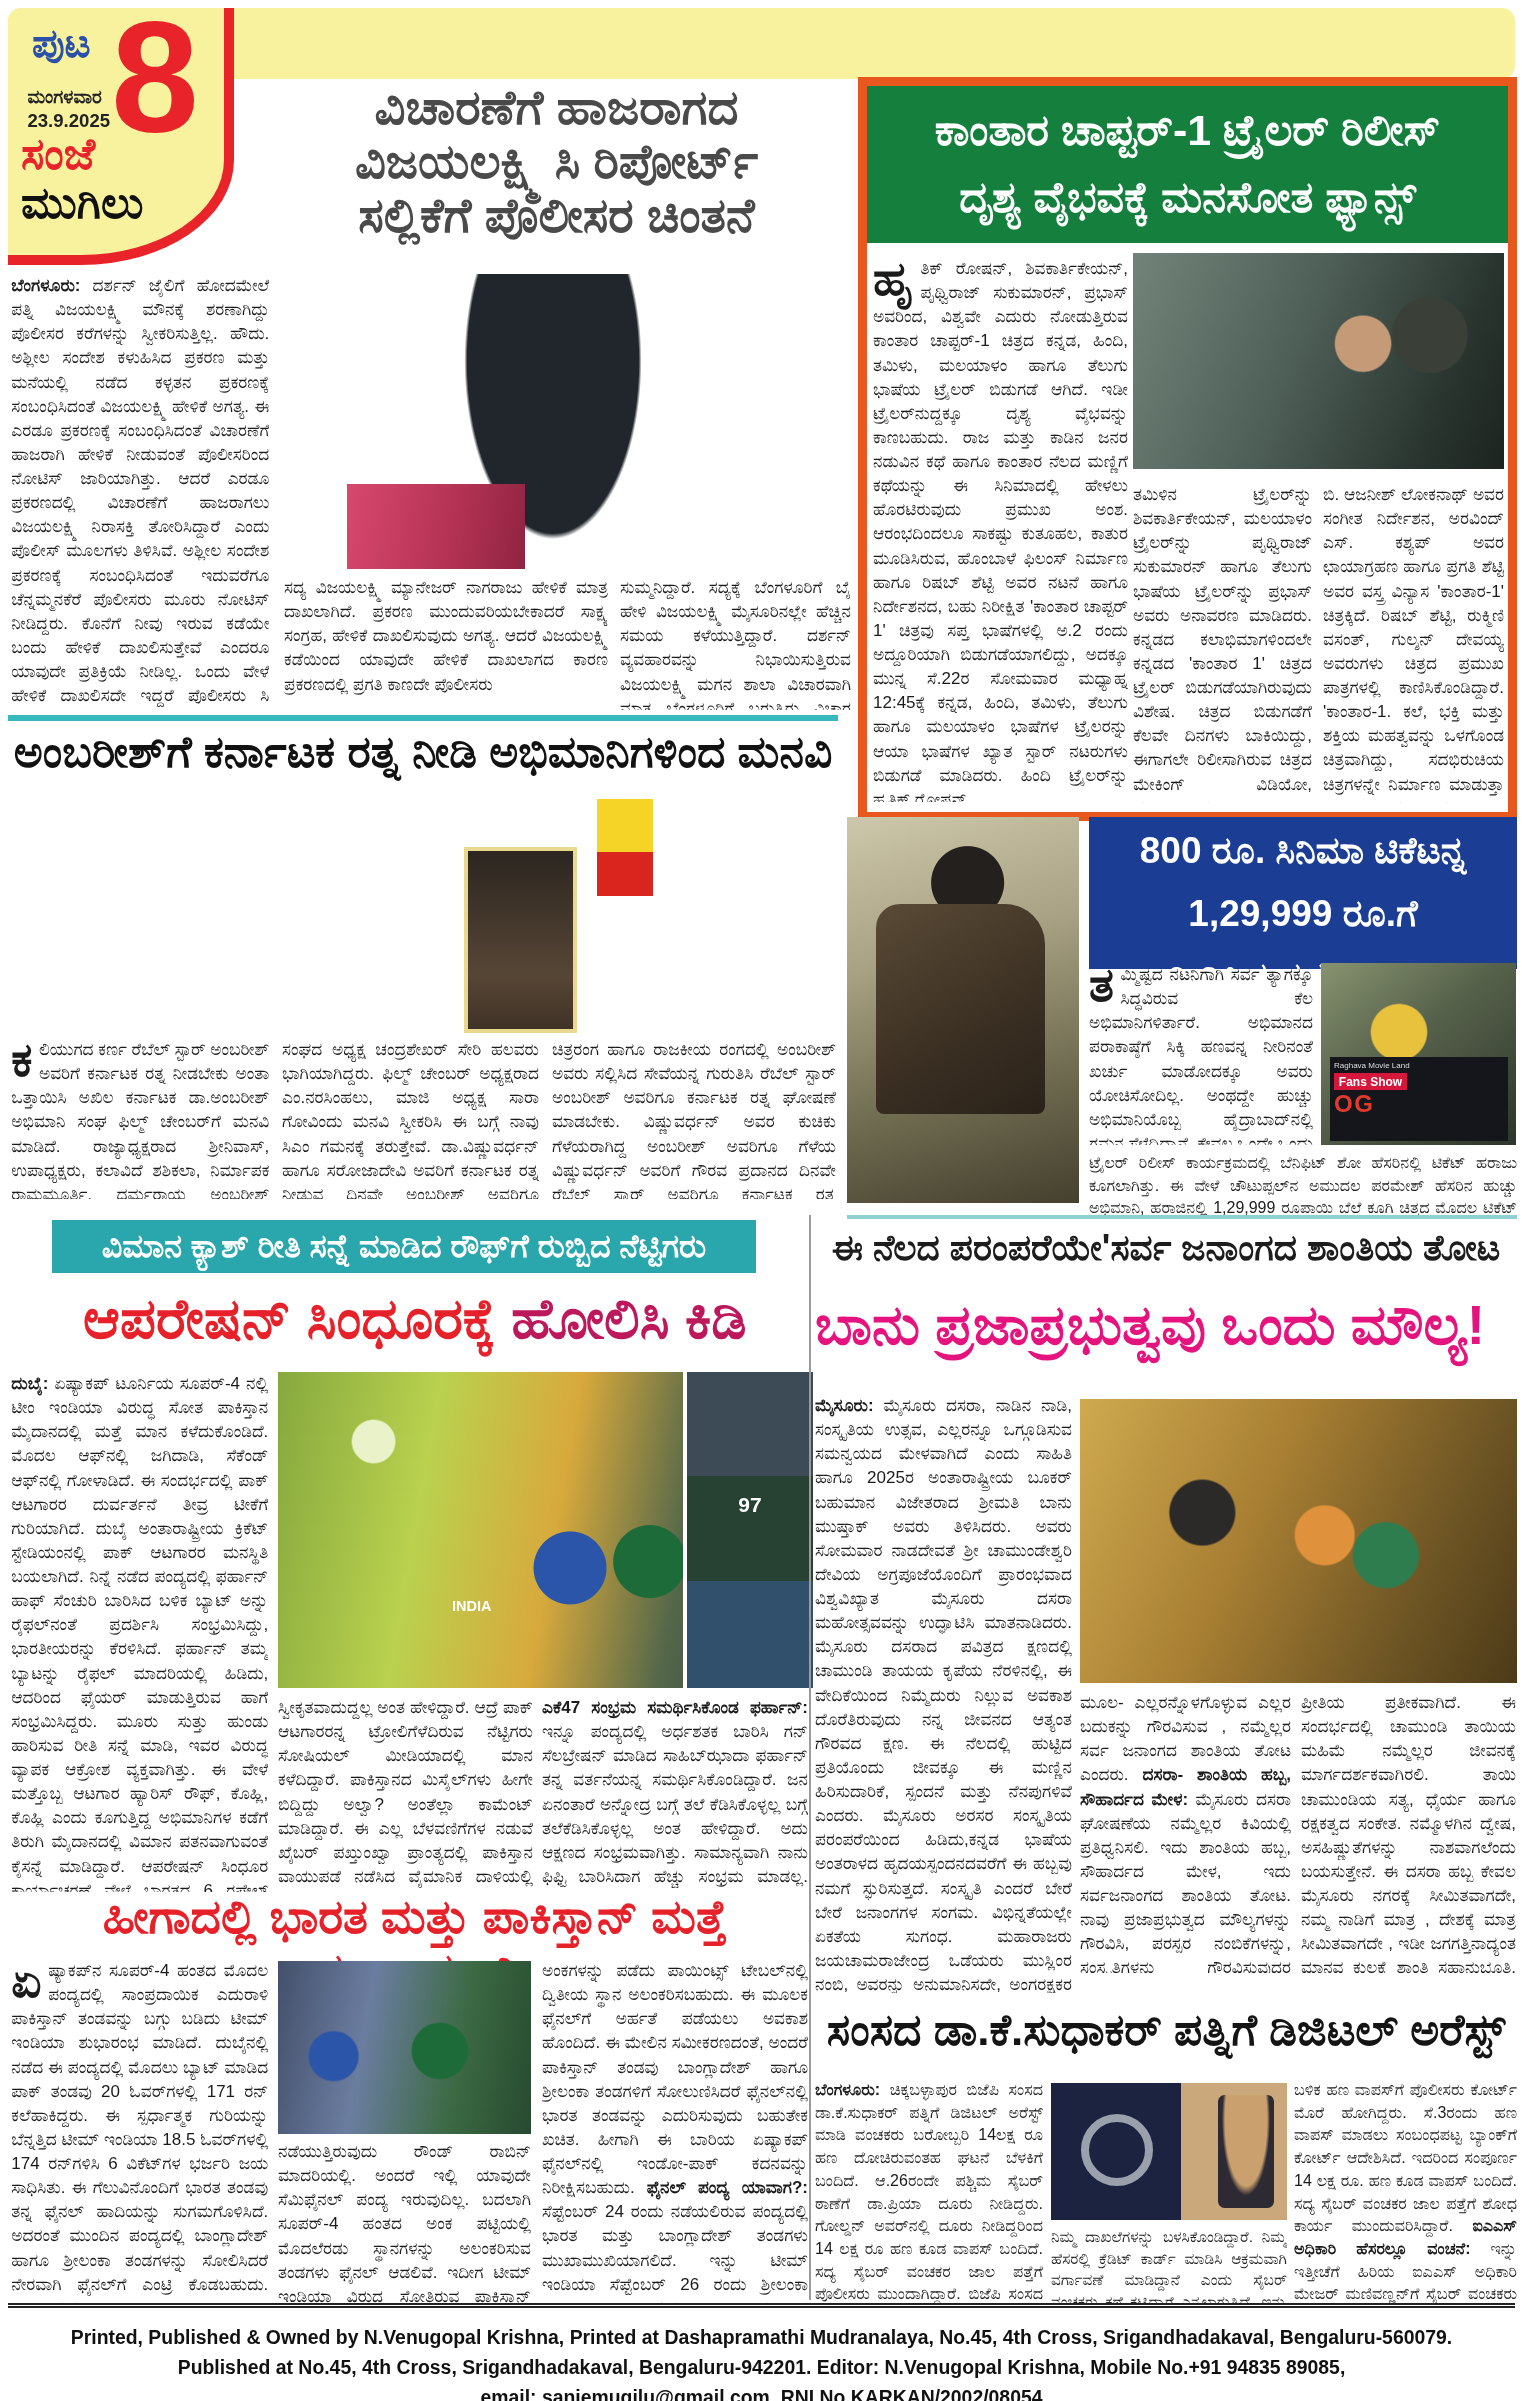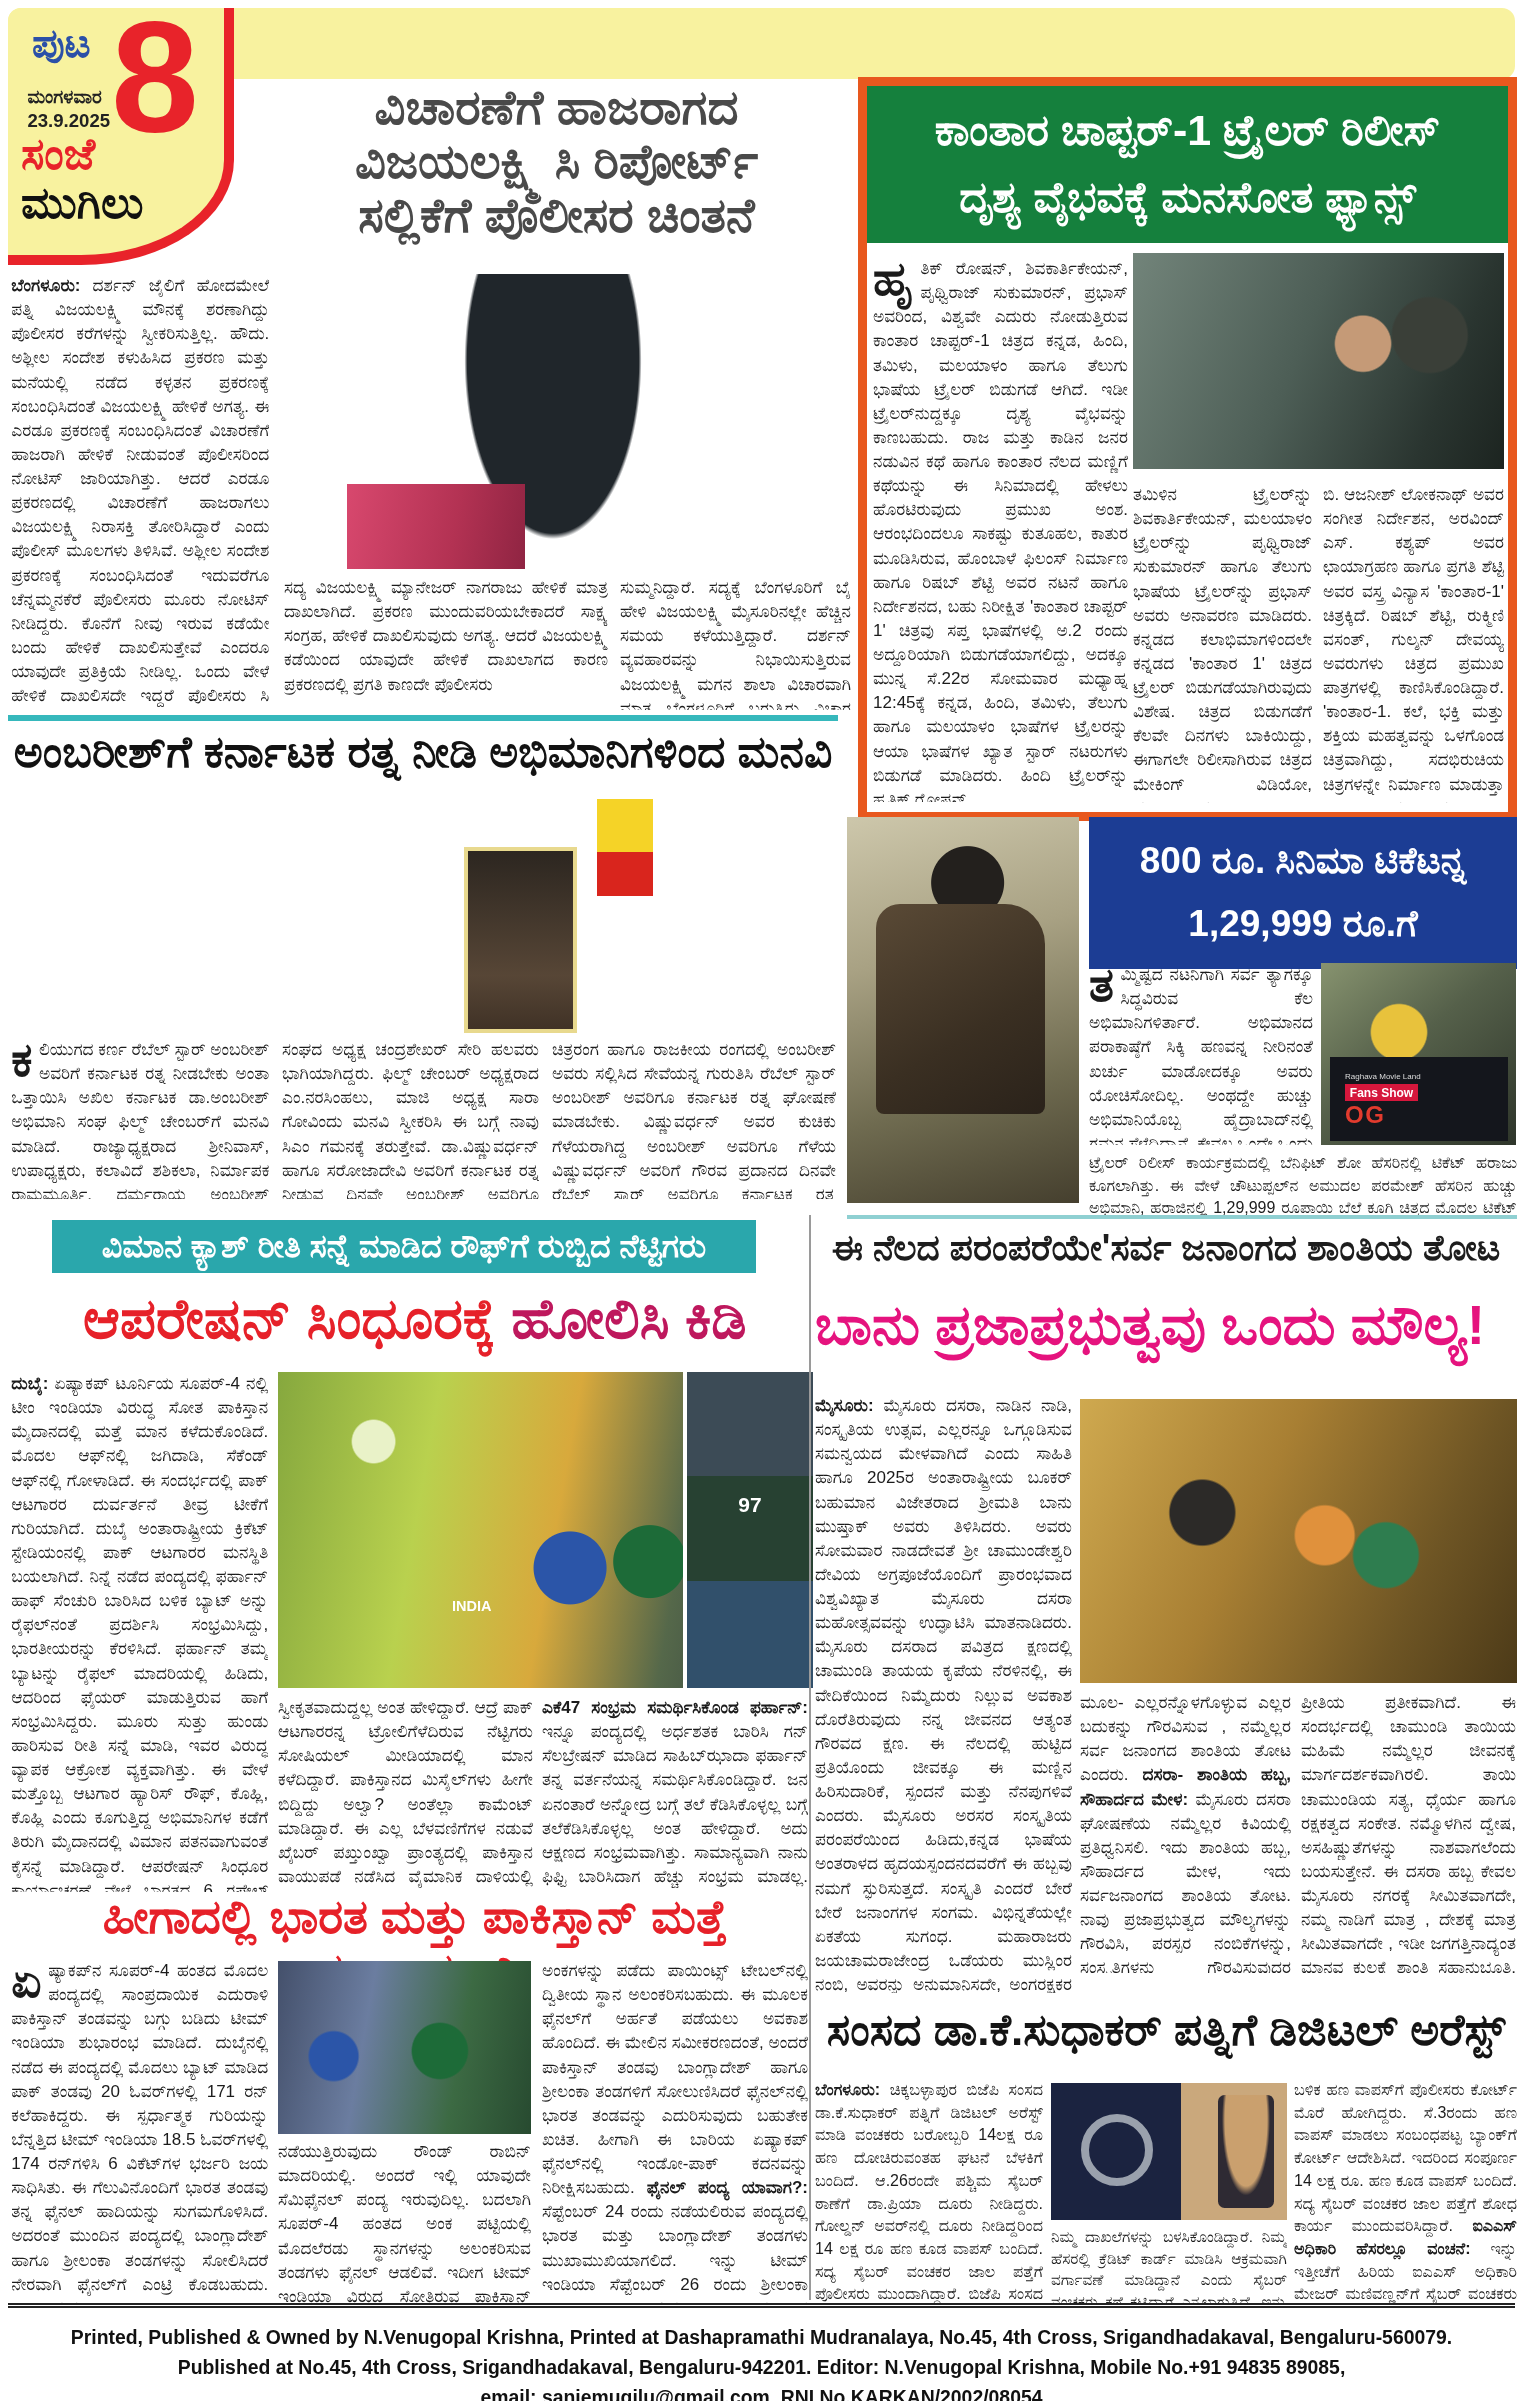--- a/index.html
+++ b/index.html
@@ -52,26 +52,26 @@
   .grp-flag{left:597px;top:799px;width:56px;height:97px;background:linear-gradient(180deg,#f5d327 0 55%,#d9251d 55%);}
   .grp-portrait{left:464px;top:847px;width:105px;height:178px;background:linear-gradient(180deg,#2c2620,#574636 70%,#403226);border:4.8px solid #e8d98e;}
   .amb-col1{left:11.3px;top:1038px;width:258px;height:161px;}
   .amb-col2{left:282px;top:1038px;width:257px;height:161px;}
   .amb-col3{left:552px;top:1038px;width:284px;height:161px;}
   
   .ph-pawan{left:847px;top:817px;width:232px;height:386px;background:
      radial-gradient(circle at 52% 17%,#23201d 0 36px,rgba(0,0,0,0) 37px),
      linear-gradient(165deg,#cdc7ab 0%,#a8a183 35%,#6f6b50 70%,#453f2e 100%);}
   .pw-jacket{left:876px;top:904px;width:169px;height:210px;background:linear-gradient(150deg,#5a4a36,#3a2f22 60%,#2a221a);border-radius:24px 40px 8px 8px;}
-  .pawan-bluebox{left:1089px;top:817px;width:428px;height:152px;background:#1c3d94;color:#fff;text-align:center;font-size:37px;font-weight:800;line-height:1.7;box-sizing:border-box;padding-top:13px;}
+  .pawan-bluebox{left:1089px;top:817px;width:428px;height:152px;background:#1c3d94;color:#fff;text-align:center;font-size:37px;font-weight:800;line-height:1.7;box-sizing:border-box;padding-top:3px;}
   .pw-body{left:1089px;top:963px;width:224px;height:182px;}
   .ph-fan{left:1321px;top:963px;width:195px;height:182px;background:
      radial-gradient(circle at 40% 38%,#e8c23c 0 27.4px,rgba(0,0,0,0) 29px),
      linear-gradient(140deg,#87936f 0%,#55604a 45%,#2e352a 100%);}
-  .fan-board{left:1330px;top:1057px;width:178px;height:84px;background:#14161c;color:#ddd;font-size:8px;padding:15px;box-sizing:border-box;}
+  .fan-board{left:1330px;top:1057px;width:178px;height:84px;background:#14161c;color:#ddd;font-size:8px;padding:4px;box-sizing:border-box;}
   .fans-show{display:inline-block;background:#d6173c;color:#fff;font-size:12px;font-weight:800;padding:1.6px 4.8px;margin-top:3.2px;}
   .og{color:#e23b2e;font-size:24px;font-weight:800;letter-spacing:1.6px;}
   .pw-bottom{left:1089px;top:1152px;width:428px;height:63px;font-size:16px;}
   
   .sin-kicker{left:52px;top:1220px;width:704px;height:53px;background:#2aa7ac;color:#fff;text-align:center;font-size:32px;font-weight:800;line-height:53px;}
   .sin-head{left:11.3px;top:1285px;width:807px;text-align:center;font-size:56px;font-weight:800;line-height:1.2;}
   .sin-head .red{color:#e62129;} .sin-head .blk{color:#be185d;}
   .sin-col1{left:11.3px;top:1372px;width:257px;height:520px;}
   .ph-cricket1{left:278px;top:1372px;width:531px;height:316px;background:
      radial-gradient(circle at 18% 22%,#e9f2c8 0 21px,rgba(0,0,0,0) 22.6px),

